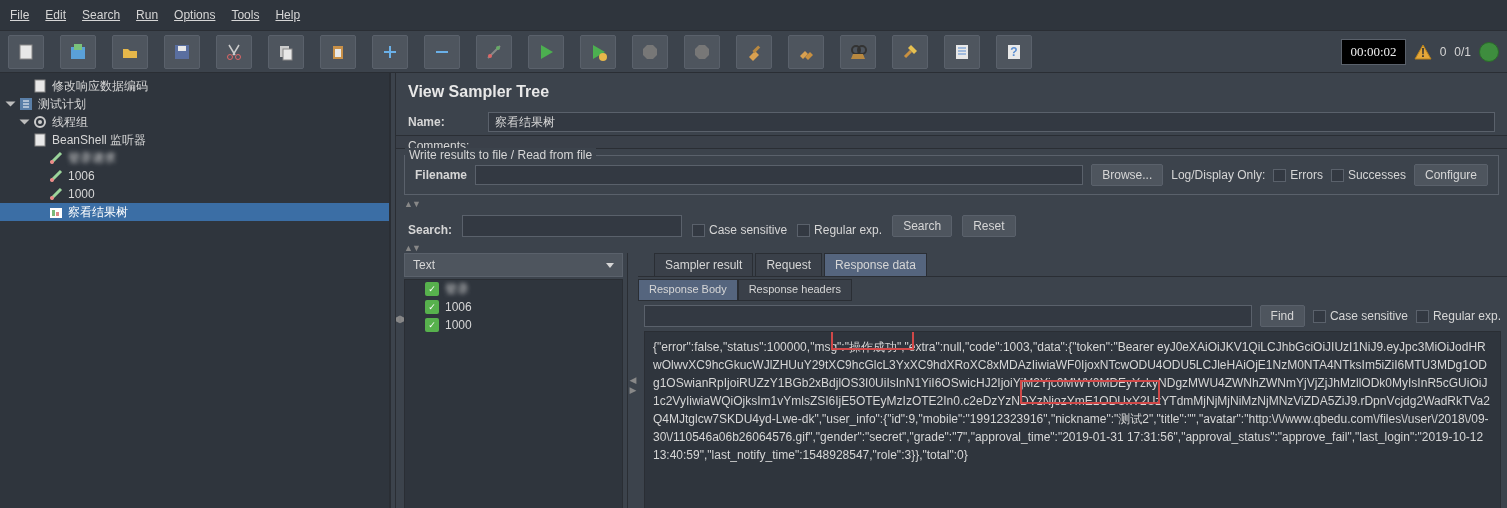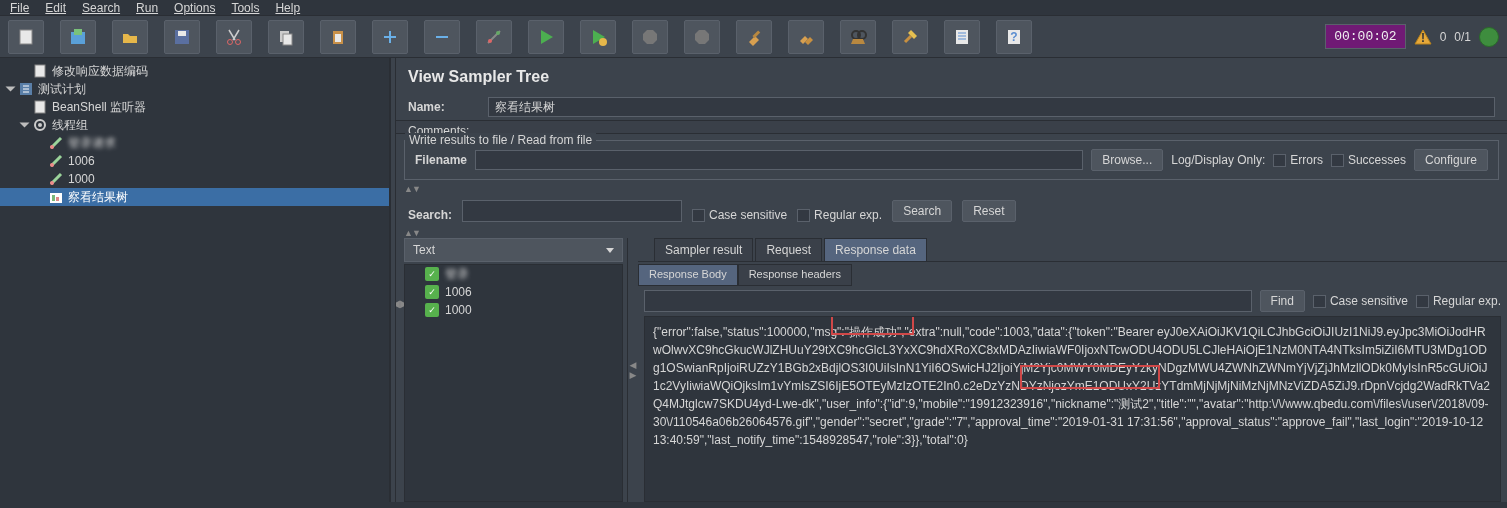--- a/index.html
+++ b/index.html
@@ -18,30 +18,30 @@
     --input:#333942;
     --tab-active:#55657e;
     --red:#d04848;
     --green:#57b14d;
     --warn:#e5a83a;
   }
   *{box-sizing:border-box;font-family:Tahoma,Arial,sans-serif;font-size:12px;color:var(--text);}
   html,body{margin:0;padding:0;width:1507px;height:508px;background:var(--bg-dark);overflow:hidden;}
 
   
-  .menubar{display:flex;align-items:center;height:16px;background:var(--bg-dark);border-bottom:1px solid var(--border-dark);padding:0 4px;gap:4px;}
+  .menubar{display:flex;align-items:center;height:31px;background:var(--bg-dark);border-bottom:1px solid var(--border-dark);padding:0 4px;gap:4px;}
   .menubar .mi{padding:2px 6px;cursor:default;}
   .menubar .mi .u{text-decoration:underline;}
 
   
   .toolbar{display:flex;align-items:center;height:42px;background:var(--bg);border-bottom:1px solid var(--border-dark);padding:0 8px;}
   .tb-btn{width:36px;height:34px;background:var(--btn);border:1px solid var(--border);display:flex;align-items:center;justify-content:center;margin-right:4px;border-radius:2px;}
   .tb-sep{width:12px;height:34px;}
   .tb-right{margin-left:auto;display:flex;align-items:center;gap:8px;}
-  .timer{background:#701a75;border:1px solid var(--border);padding:4px 8px;font-family:Liberation Mono, monospace;font-size:13px;color:#f0f0f0;}
+  .timer{background:#000000;border:1px solid var(--border);padding:4px 8px;font-family:Liberation Serif, serif;font-size:13px;color:#f0f0f0;}
   .warn-ico{width:18px;height:18px;}
   .green-dot{width:20px;height:20px;border-radius:50%;background:#3e8d3e;border:1px solid #2a6b2a;}
 
   
   .main{display:flex;height:calc(508px - 22px - 42px);background:var(--bg-dark);}
   .tree{width:390px;min-width:390px;background:var(--bg-dark);border-right:1px solid var(--border-dark);padding:4px 0;overflow:hidden;}
   .splitter{width:6px;background:var(--bg);border-left:1px solid var(--border-dark);border-right:1px solid var(--border-dark);cursor:col-resize;}
   .right{flex:1;background:var(--bg);display:flex;flex-direction:column;overflow:hidden;}
 
   
@@ -286,38 +286,38 @@
       <span class="ticon">
           <svg width="16" height="16">
             <rect x="2" y="2" width="12" height="12" fill="#5a7fa8"></rect>
             <path d="M5 5h6M5 8h6M5 11h6" stroke="#fff"></path>
           </svg>
         </span>
       <span>测试计划</span>
     </div>
     <div class="tnode">
       <span class="tind" style="width:14px"></span>
-        <span class="toggle leaf"></span>
-      <span class="ticon">
-          <svg width="16" height="16">
-            <rect x="3" y="2" width="10" height="12" fill="#e8e8e8" stroke="#888"></rect>
-          </svg>
-        </span>
-      <span>BeanShell 监听器</span>
-    </div>
-    <div class="tnode">
-      <span class="tind" style="width:14px"></span>
         <span class="toggle expanded"></span>
       <span class="ticon">
           <svg width="16" height="16">
             <circle cx="8" cy="8" r="5" fill="none" stroke="#ccc" stroke-width="2"></circle>
             <circle cx="8" cy="8" r="2" fill="#ccc"></circle>
           </svg>
         </span>
       <span>线程组</span>
+    </div>
+    <div class="tnode">
+      <span class="tind" style="width:14px"></span>
+        <span class="toggle leaf"></span>
+      <span class="ticon">
+          <svg width="16" height="16">
+            <rect x="3" y="2" width="10" height="12" fill="#e8e8e8" stroke="#888"></rect>
+          </svg>
+        </span>
+      <span>BeanShell 监听器</span>
     </div>
     <div class="tnode">
       <span class="tind" style="width:30px"></span>
         <span class="toggle leaf"></span>
       <span class="ticon">
           <svg width="16" height="16">
             <path d="M3 13L13 3" stroke="#9bd49b" stroke-width="3"></path>
             <circle cx="4" cy="12" r="2" fill="#e88"></circle>
           </svg>
         </span>

